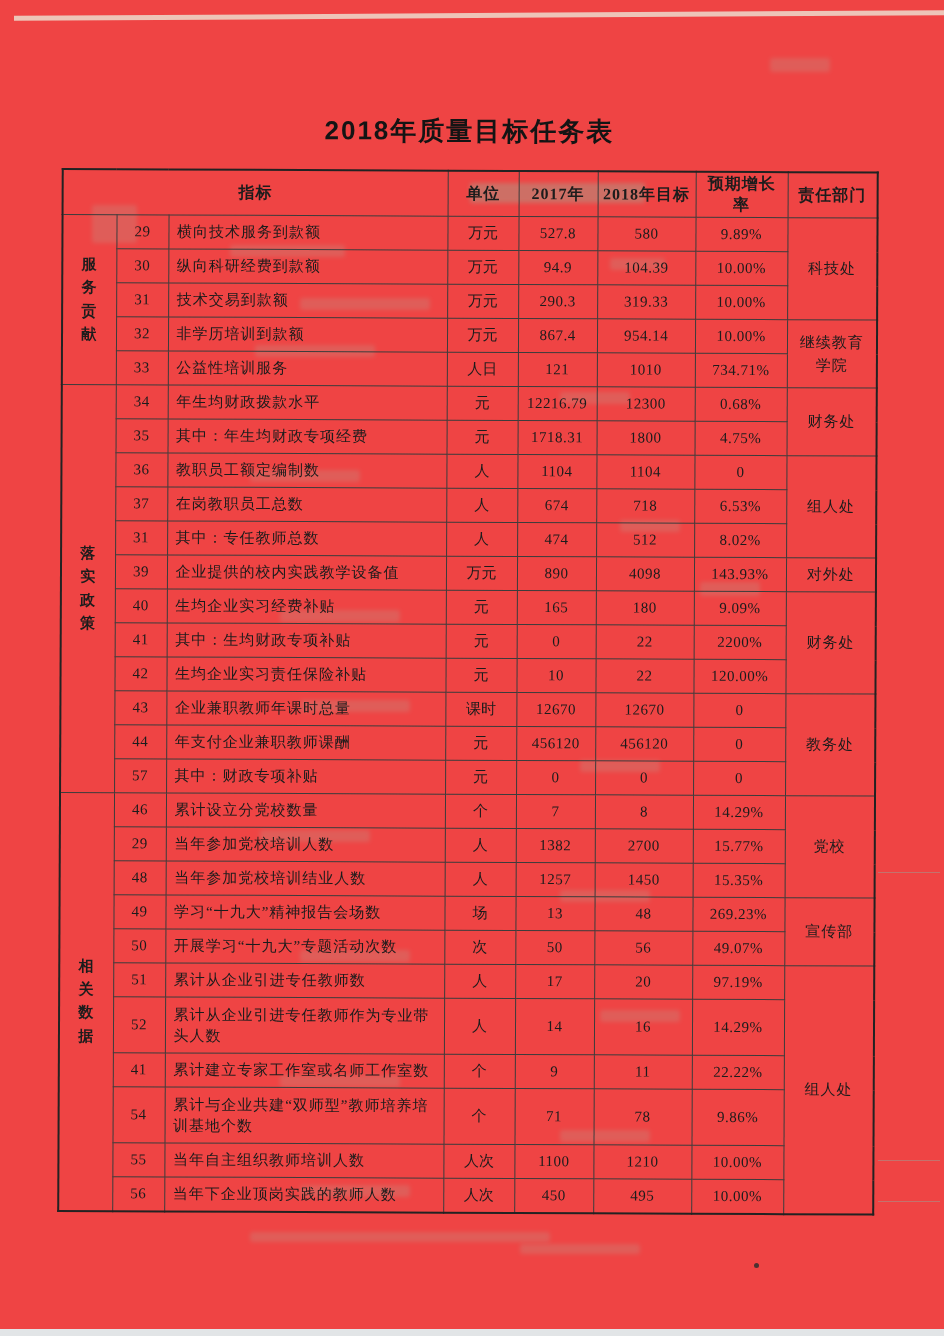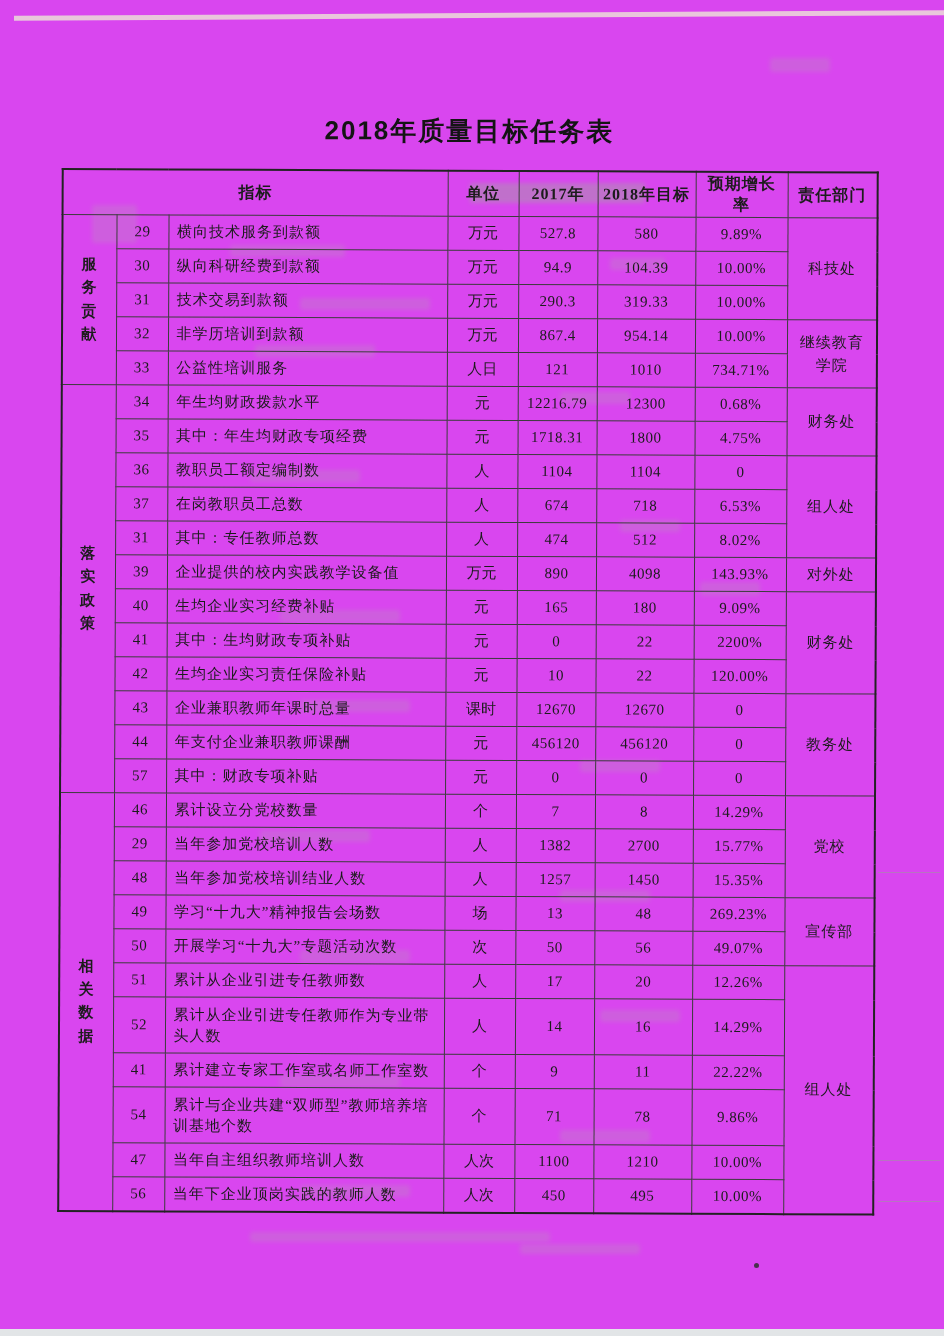--- a/index.html
+++ b/index.html
@@ -3,21 +3,21 @@
 <meta charset="utf-8">
 <style>
   html,body{margin:0;padding:0;}
   body{
     width:944px;height:1336px;
     background:#f3f3f1;
     font-family:"Liberation Serif","DejaVu Serif",serif;
   }
   .scan{
     position:relative;width:944px;height:1336px;overflow:hidden;
-    background:#d946ef;
+    background:#ef4444;
   }
   
   .paper-edge{
     position:absolute;left:14px;top:13px;width:940px;height:5px;
     background:#ece6d6;transform:rotate(-0.35deg);opacity:.8;
   }
   .bottom-strip{
     position:absolute;left:0;top:1329px;width:944px;height:7px;
     background:#e2e5e7;
   }
@@ -318,21 +318,21 @@
         <td class="num">50</td>
         <td class="num">56</td>
         <td class="num">49.07%</td>
       </tr>
       <tr class="r">
         <td class="num">51</td>
         <td class="ind">累计从企业引进专任教师数</td>
         <td>人</td>
         <td class="num">17</td>
         <td class="num">20</td>
-        <td class="num">12.26%</td>
+        <td class="num">97.19%</td>
         <td class="dept" rowspan="6">组人处</td>
       </tr>
       <tr class="tall">
         <td class="num">52</td>
         <td class="ind">累计从企业引进专任教师作为专业带头人数</td>
         <td>人</td>
         <td class="num">14</td>
         <td class="num">16</td>
         <td class="num">14.29%</td>
       </tr>
@@ -346,21 +346,21 @@
       </tr>
       <tr class="tall">
         <td class="num">54</td>
         <td class="ind">累计与企业共建“双师型”教师培养培训基地个数</td>
         <td>个</td>
         <td class="num">71</td>
         <td class="num">78</td>
         <td class="num">9.86%</td>
       </tr>
       <tr class="r">
-        <td class="num">47</td>
+        <td class="num">55</td>
         <td class="ind">当年自主组织教师培训人数</td>
         <td>人次</td>
         <td class="num">1100</td>
         <td class="num">1210</td>
         <td class="num">10.00%</td>
       </tr>
       <tr class="r">
         <td class="num">56</td>
         <td class="ind">当年下企业顶岗实践的教师人数</td>
         <td>人次</td>

